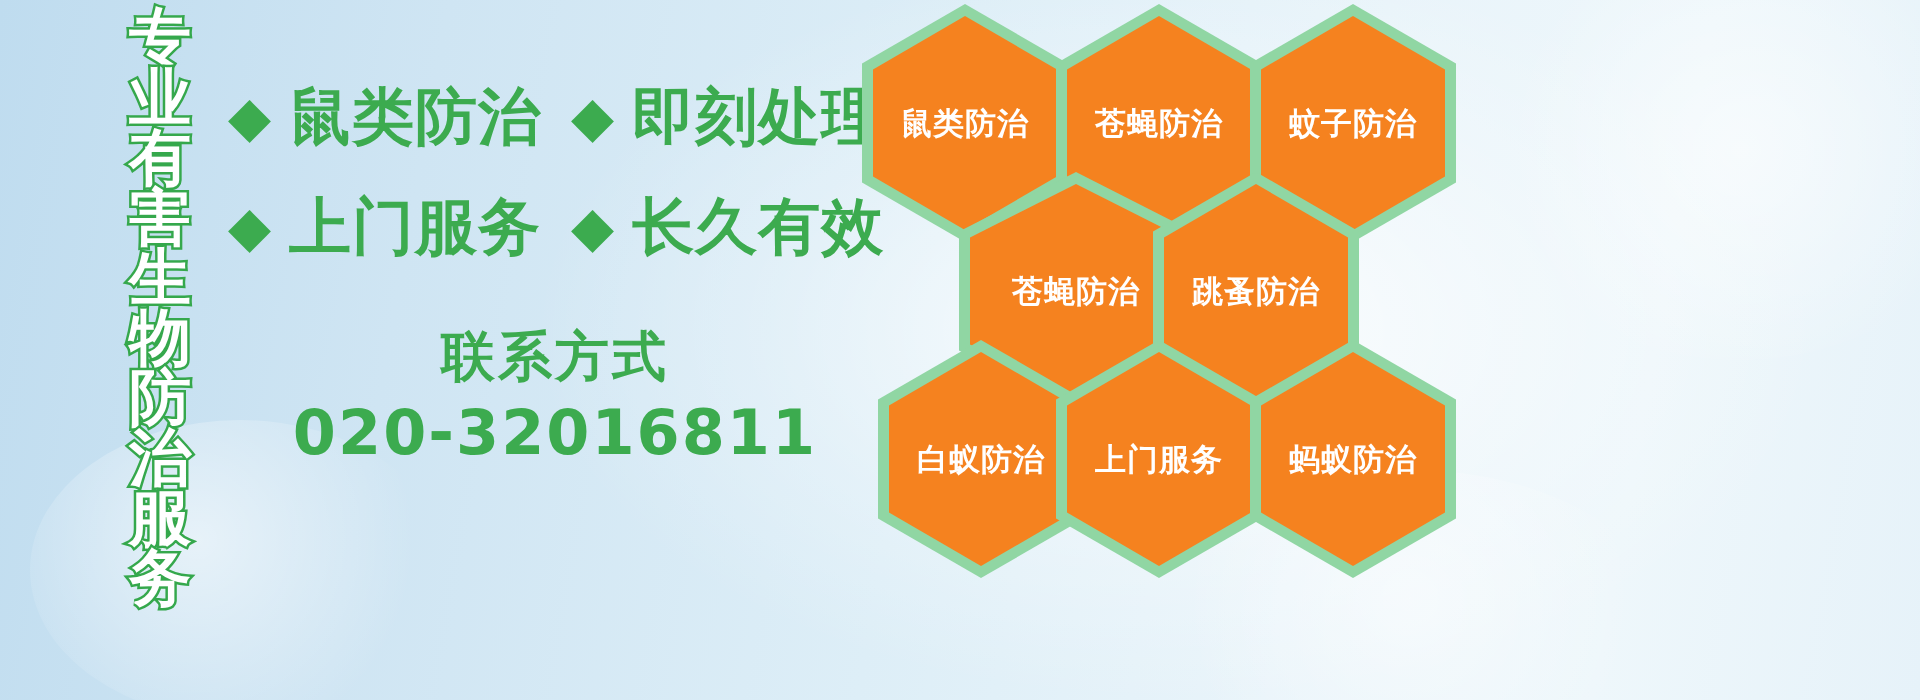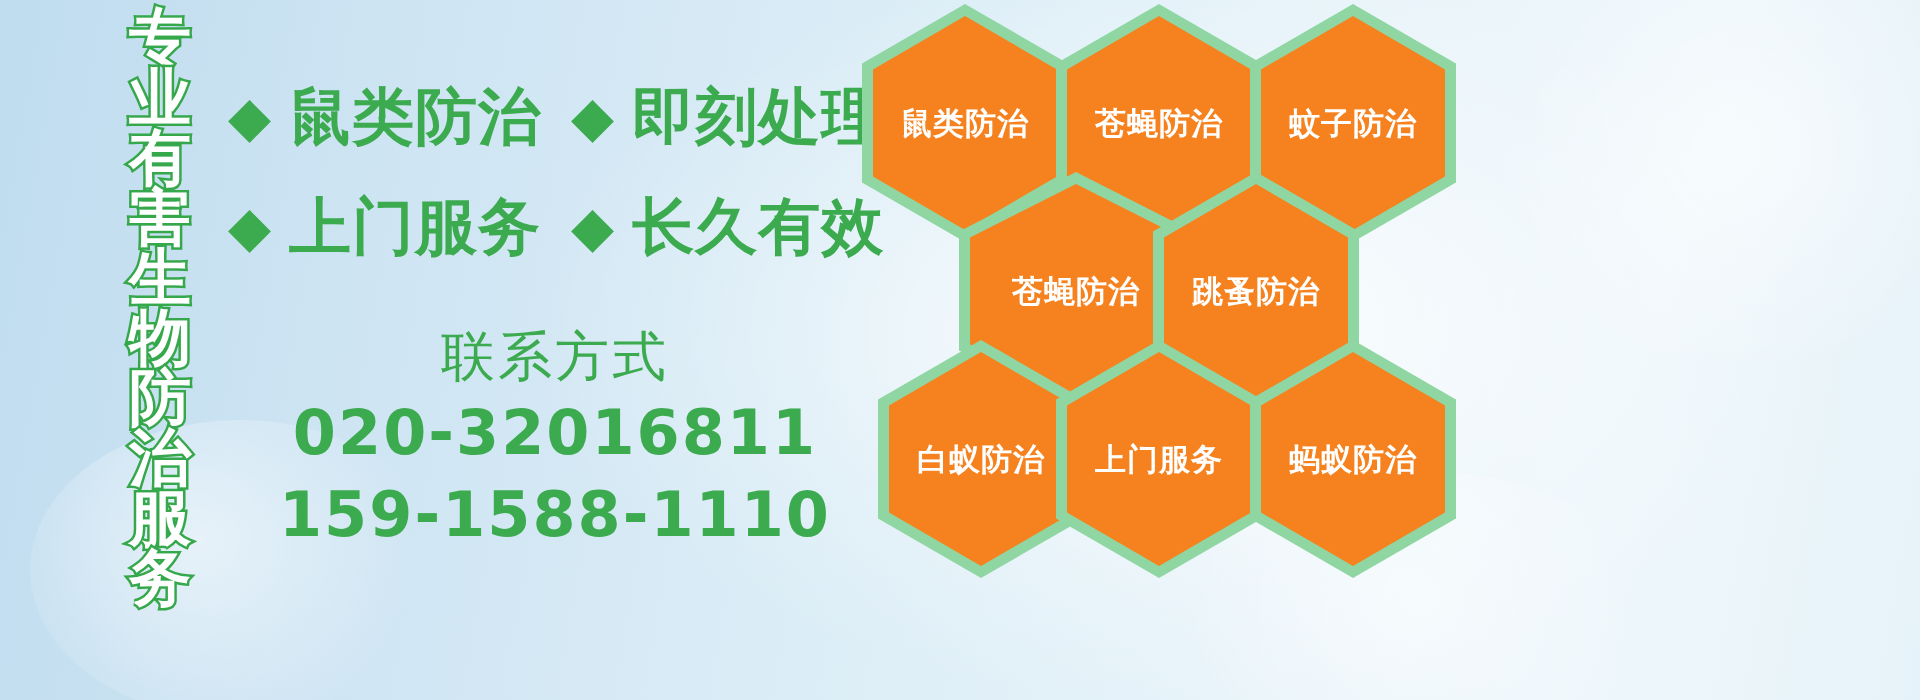--- a/index.html
+++ b/index.html
@@ -98,21 +98,21 @@
   #contact-block {
     position: absolute;
     left: 250px;
     top: 320px;
     width: 610px;
     text-align: center;
     color: #3cab4f;
   }
   #contact-title {
     font-size: 54px;
-    font-weight: normal;
+    font-weight: bold;
     line-height: 72px;
     letter-spacing: 3px;
   }
   .phone-line {
     font-size: 62px;
     line-height: 82px;
     letter-spacing: 2px;
     font-weight: bold;
     color: #3cab4f;
     font-family: "DejaVu Sans", "Liberation Sans", sans-serif;
@@ -191,21 +191,20 @@
   <div class="feature-row" id="feature-row-2">
     <span class="diamond-icon">◆</span>
     <span class="feature-text">上门服务</span>
     <span class="diamond-icon">◆</span>
     <span class="feature-text last">长久有效</span>
   </div>
 
   <div id="contact-block">
     <div id="contact-title">联系方式</div>
     <div class="phone-line">020-32016811</div>
-    <div class="phone-line">159-1588-1110</div>
   </div>
 
   <div id="hex-grid">
 
     <div class="hex-cell" style="left:4px;  top:4px;">
       <div class="hex-outer"></div>
       <div class="hex-inner">
         <span class="hex-label">鼠类防治</span>
       </div>
     </div>

